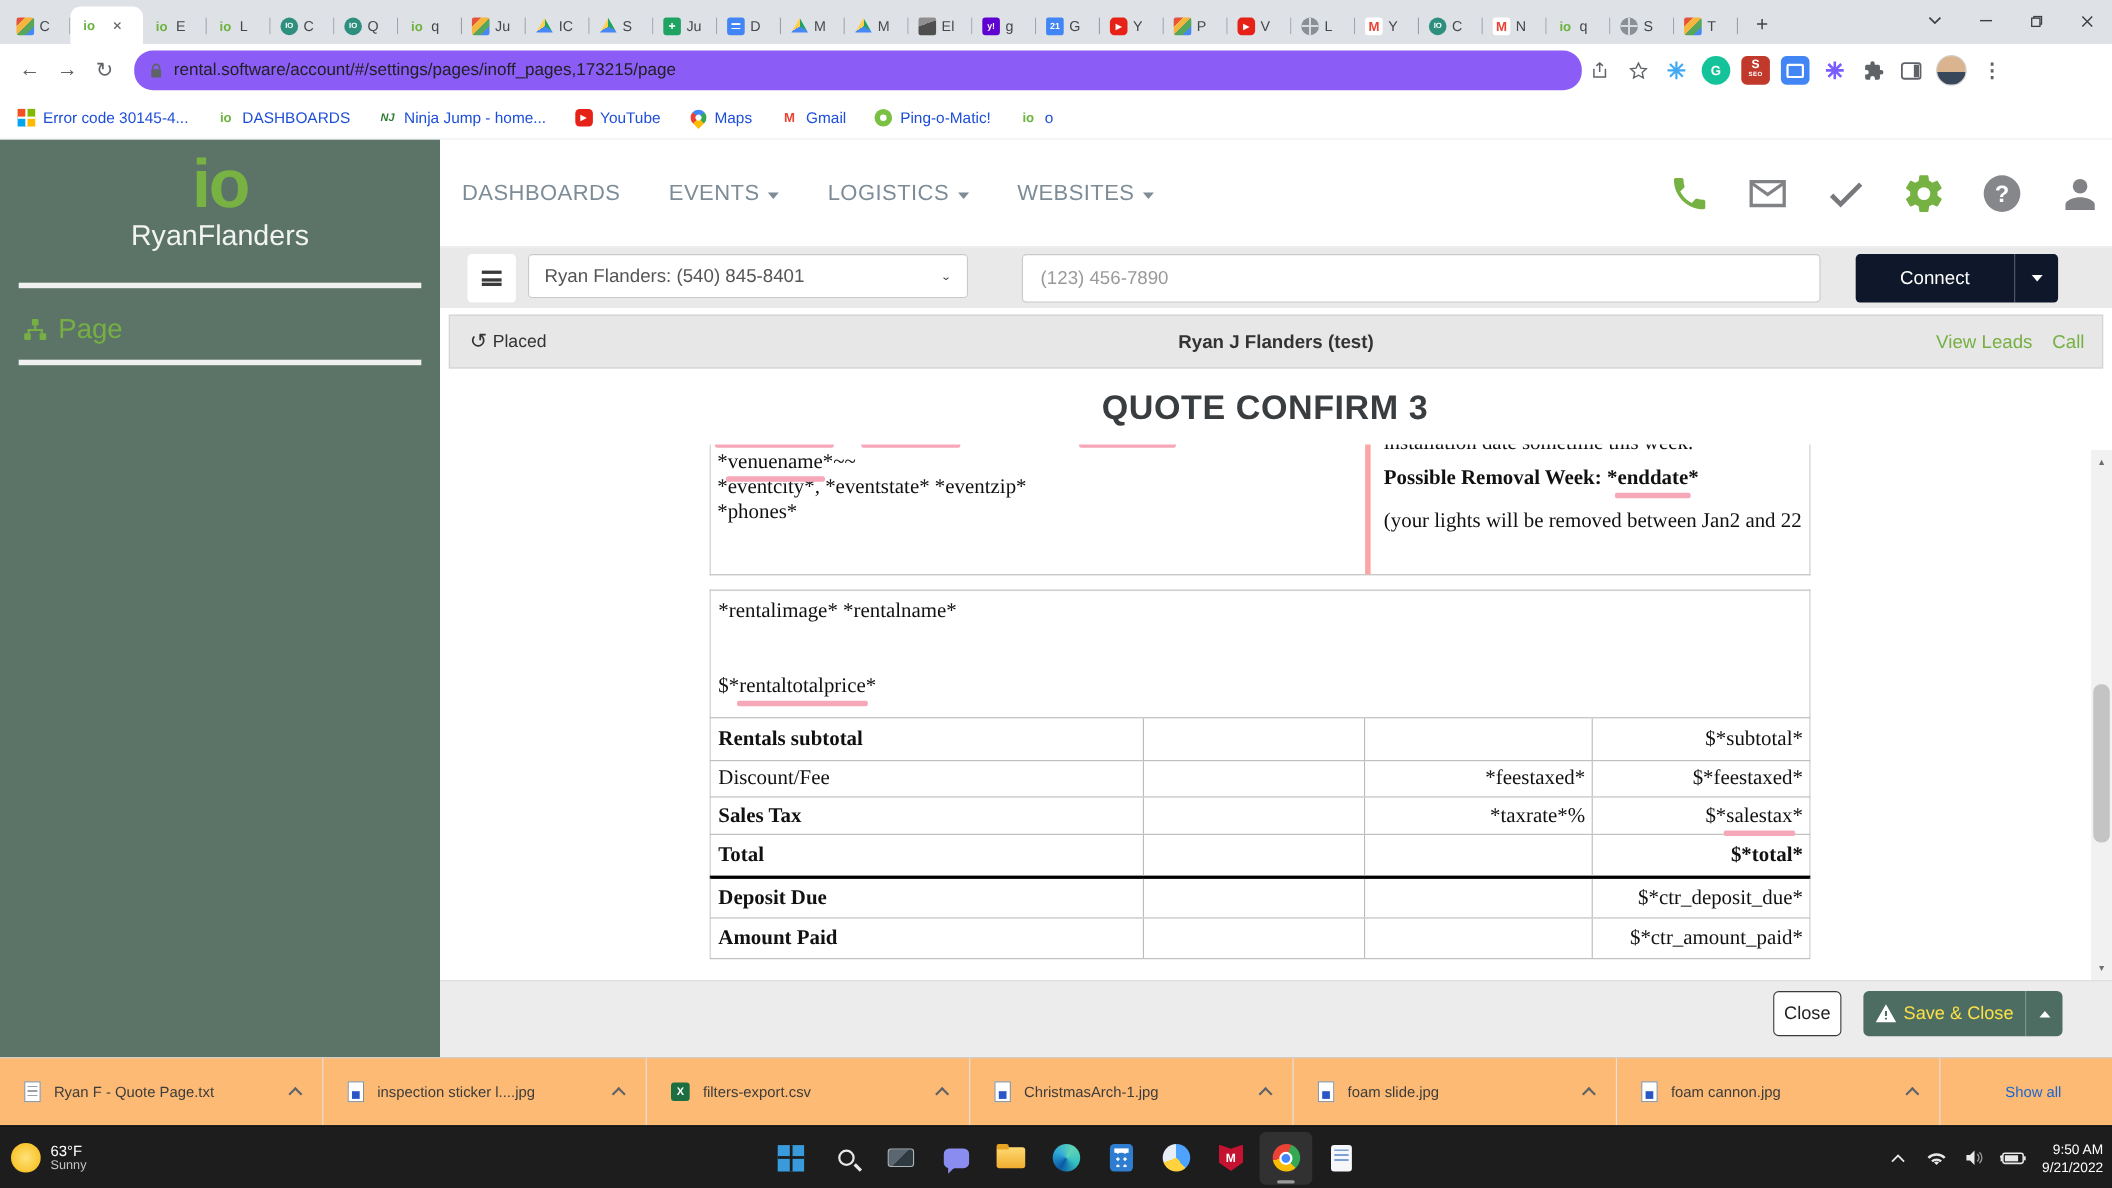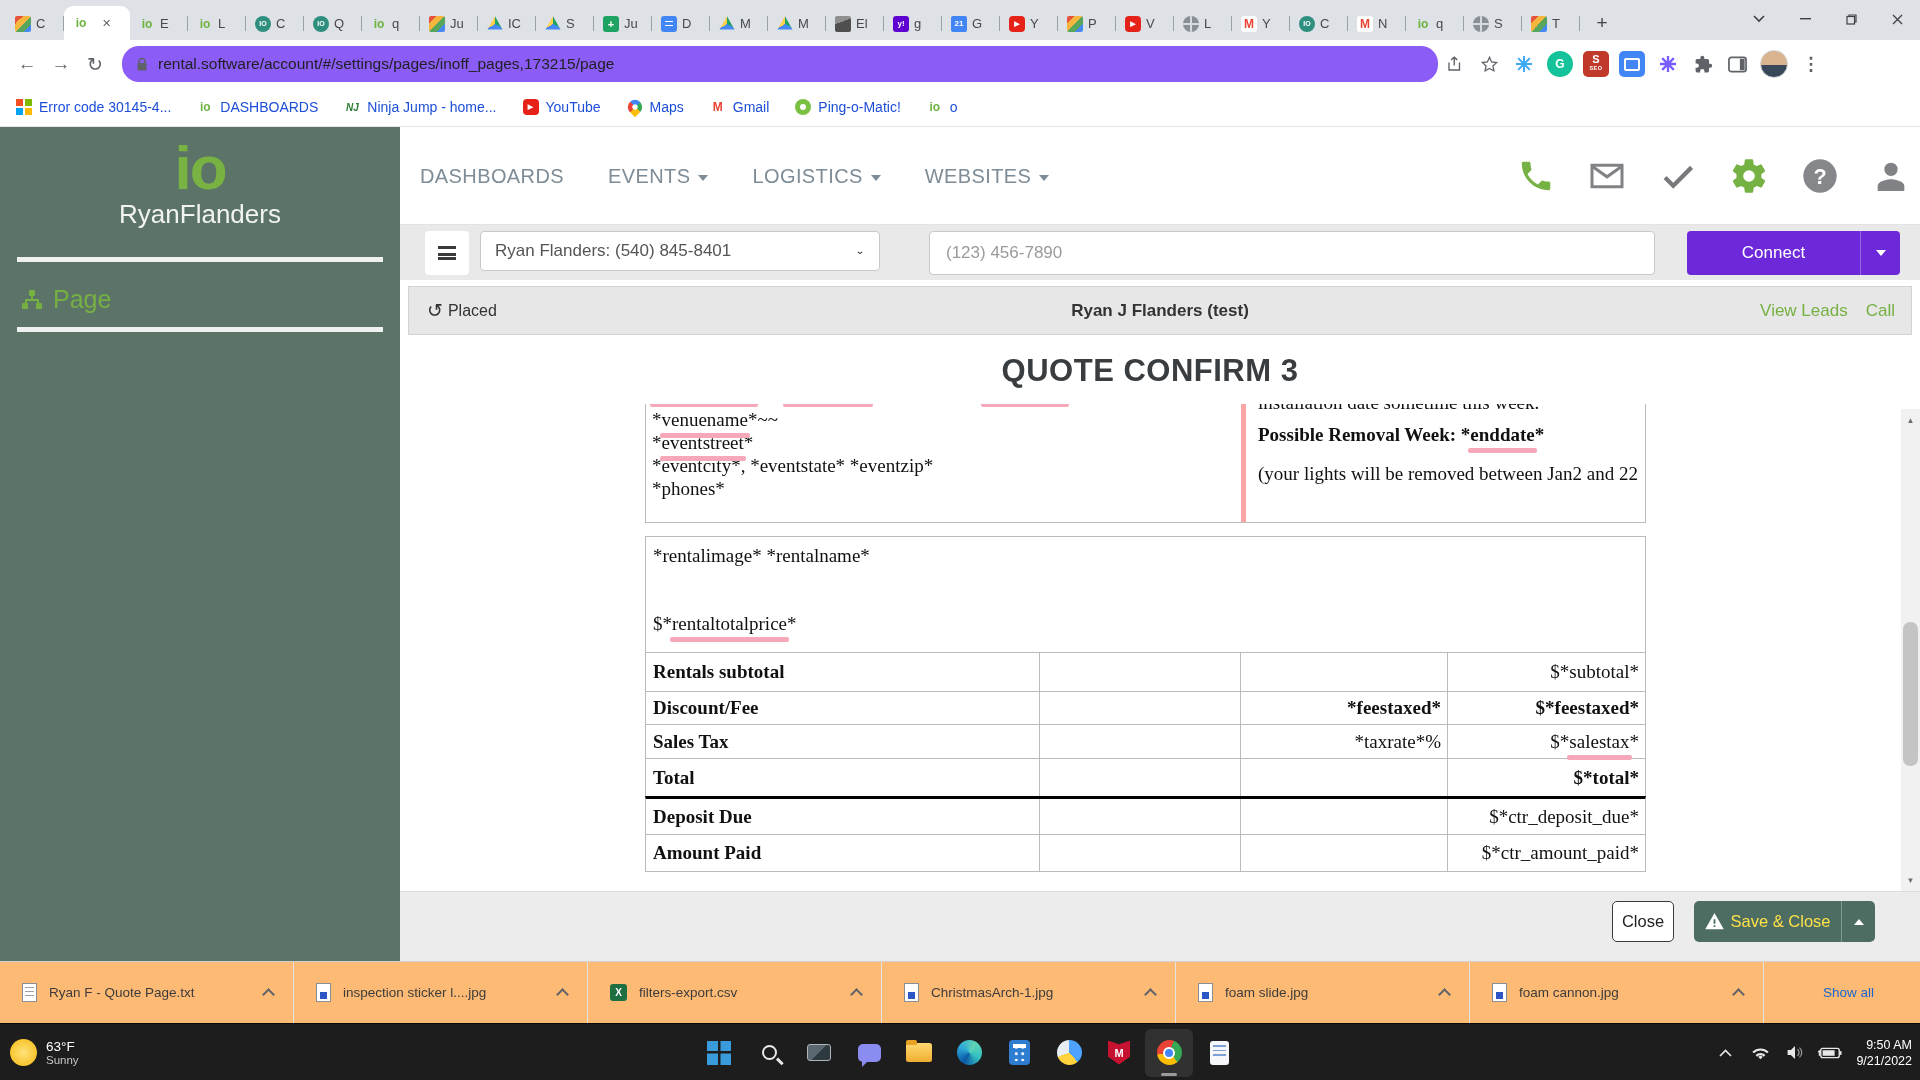--- a/index.html
+++ b/index.html
@@ -79,21 +79,21 @@
   .hicon{width:42px;height:42px;display:flex;align-items:center;justify-content:center;cursor:pointer}
   
   #connectband{position:absolute;left:0;top:98px;width:1520px;height:55px;background:#e9e9e9}
   #hamburger{position:absolute;left:25px;top:6px;width:44px;height:44px;background:#fff;border-radius:4px;display:flex;align-items:center;justify-content:center;cursor:pointer}
   .hbars{width:18px;height:14px;border-top:3px solid #3a3a3a;border-bottom:3px solid #3a3a3a;position:relative}
   .hbars::after{content:"";position:absolute;left:0;right:0;top:3.5px;height:3px;background:#3a3a3a}
   #callerselect{position:absolute;left:80px;top:6px;width:400px;height:40px;background:#fff;border:1px solid #c9c9c9;border-radius:4px;display:flex;align-items:center;padding:3px 14px;font-size:17px;color:#555;cursor:pointer}
   #callerselect .vcaret{margin-left:auto;font-size:12px;color:#444;transform:scaleY(.8)}
   #phoneinput{position:absolute;left:529px;top:6px;width:726px;height:44px;background:#fff;border:1px solid #c9c9c9;border-radius:4px;padding:0 16px;font-size:17px;color:#444;font-family:"Liberation Sans",sans-serif}
   #phoneinput::placeholder{color:#9a9a9a}
-  #connectbtn{position:absolute;left:1287px;top:6px;width:213px;height:44px;background:#6d28d9;border-radius:4px;display:flex;align-items:center;cursor:pointer}
+  #connectbtn{position:absolute;left:1287px;top:6px;width:184px;height:44px;background:#0f172a;border-radius:4px;display:flex;align-items:center;cursor:pointer}
   #connectbtn .clabel{flex:1;text-align:center;color:#fff;font-size:17px}
   #connectbtn .cdrop{width:40px;height:44px;border-left:1px solid rgba(255,255,255,.3);display:flex;align-items:center;justify-content:center}
   .dcaret{width:0;height:0;border-left:5px solid transparent;border-right:5px solid transparent;border-top:6px solid #fff}
   
   #statusband{position:absolute;left:0;top:153px;width:1520px;height:59px;background:#fff}
   #statusbar{position:absolute;left:8px;right:8px;top:6px;bottom:4px;background:#e7e7e7;border:1px solid #d2d2d2;display:flex;align-items:center}
   #statusleft{display:flex;align-items:center;margin-left:18px;font-size:16px;color:#333}
   #statusleft .hist{font-size:19px;margin-right:5px;line-height:1}
   #customer{position:absolute;left:0;width:100%;text-align:center;font-size:17px;font-weight:700;color:#333}
   #statuslinks{margin-left:auto;margin-right:16px;display:flex;gap:18px;z-index:2}
@@ -528,21 +528,20 @@
       <div id="pagetitle">QUOTE CONFIRM 3</div>
 
       <div id="doc">
         <div id="secA">
           <div id="cellA">
             <div class="pinkbar" style="left:4px;width:108px"></div>
             <div class="pinkbar" style="left:137px;width:90px"></div>
             <div class="pinkbar" style="left:335px;width:88px"></div>
             <div id="venuelines">
                 <div class="docline">*<span class="pku">venuename</span>*~~</div>
-                <div class="docline">*<span class="pku">eventstreet</span>*</div>
                 <div class="docline">*eventcity*, *eventstate* *eventzip*</div>
                 <div class="docline">*phones*</div>
               </div>
           </div>
           <div id="cellB">
             <div id="clipline">installation date sometime this week.</div>
             <div id="removalhead">Possible Removal Week: *<span class="pku">enddate</span>*</div>
             <div id="removalnote">(your lights will be removed between Jan2 and 22</div>
           </div>
         </div>
@@ -550,21 +549,21 @@
           <div id="rentline">*rentalimage* *rentalname*</div>
           <div id="rentprice">$*<span class="pku">rentaltotalprice</span>*</div>
         </div>
         <div id="totals">
             <div class="trow" style="height: 39px;">
               <div class="tc tc1 bold">Rentals subtotal</div>
               <div class="tc tc2"></div>
               <div class="tc tc3"></div>
               <div class="tc tc4">$*subtotal*</div>
             </div>
-            <div class="trow" style="height: 33px; font-weight: bold;">
+            <div class="trow" style="height: 33px;">
               <div class="tc tc1">Discount/Fee</div>
               <div class="tc tc2"></div>
               <div class="tc tc3">*feestaxed*</div>
               <div class="tc tc4">$*feestaxed*</div>
             </div>
             <div class="trow" style="height: 34px;">
               <div class="tc tc1 bold">Sales Tax</div>
               <div class="tc tc2"></div>
               <div class="tc tc3">*taxrate*%</div>
               <div class="tc tc4">$*<span class="pku">salestax</span>*</div>

